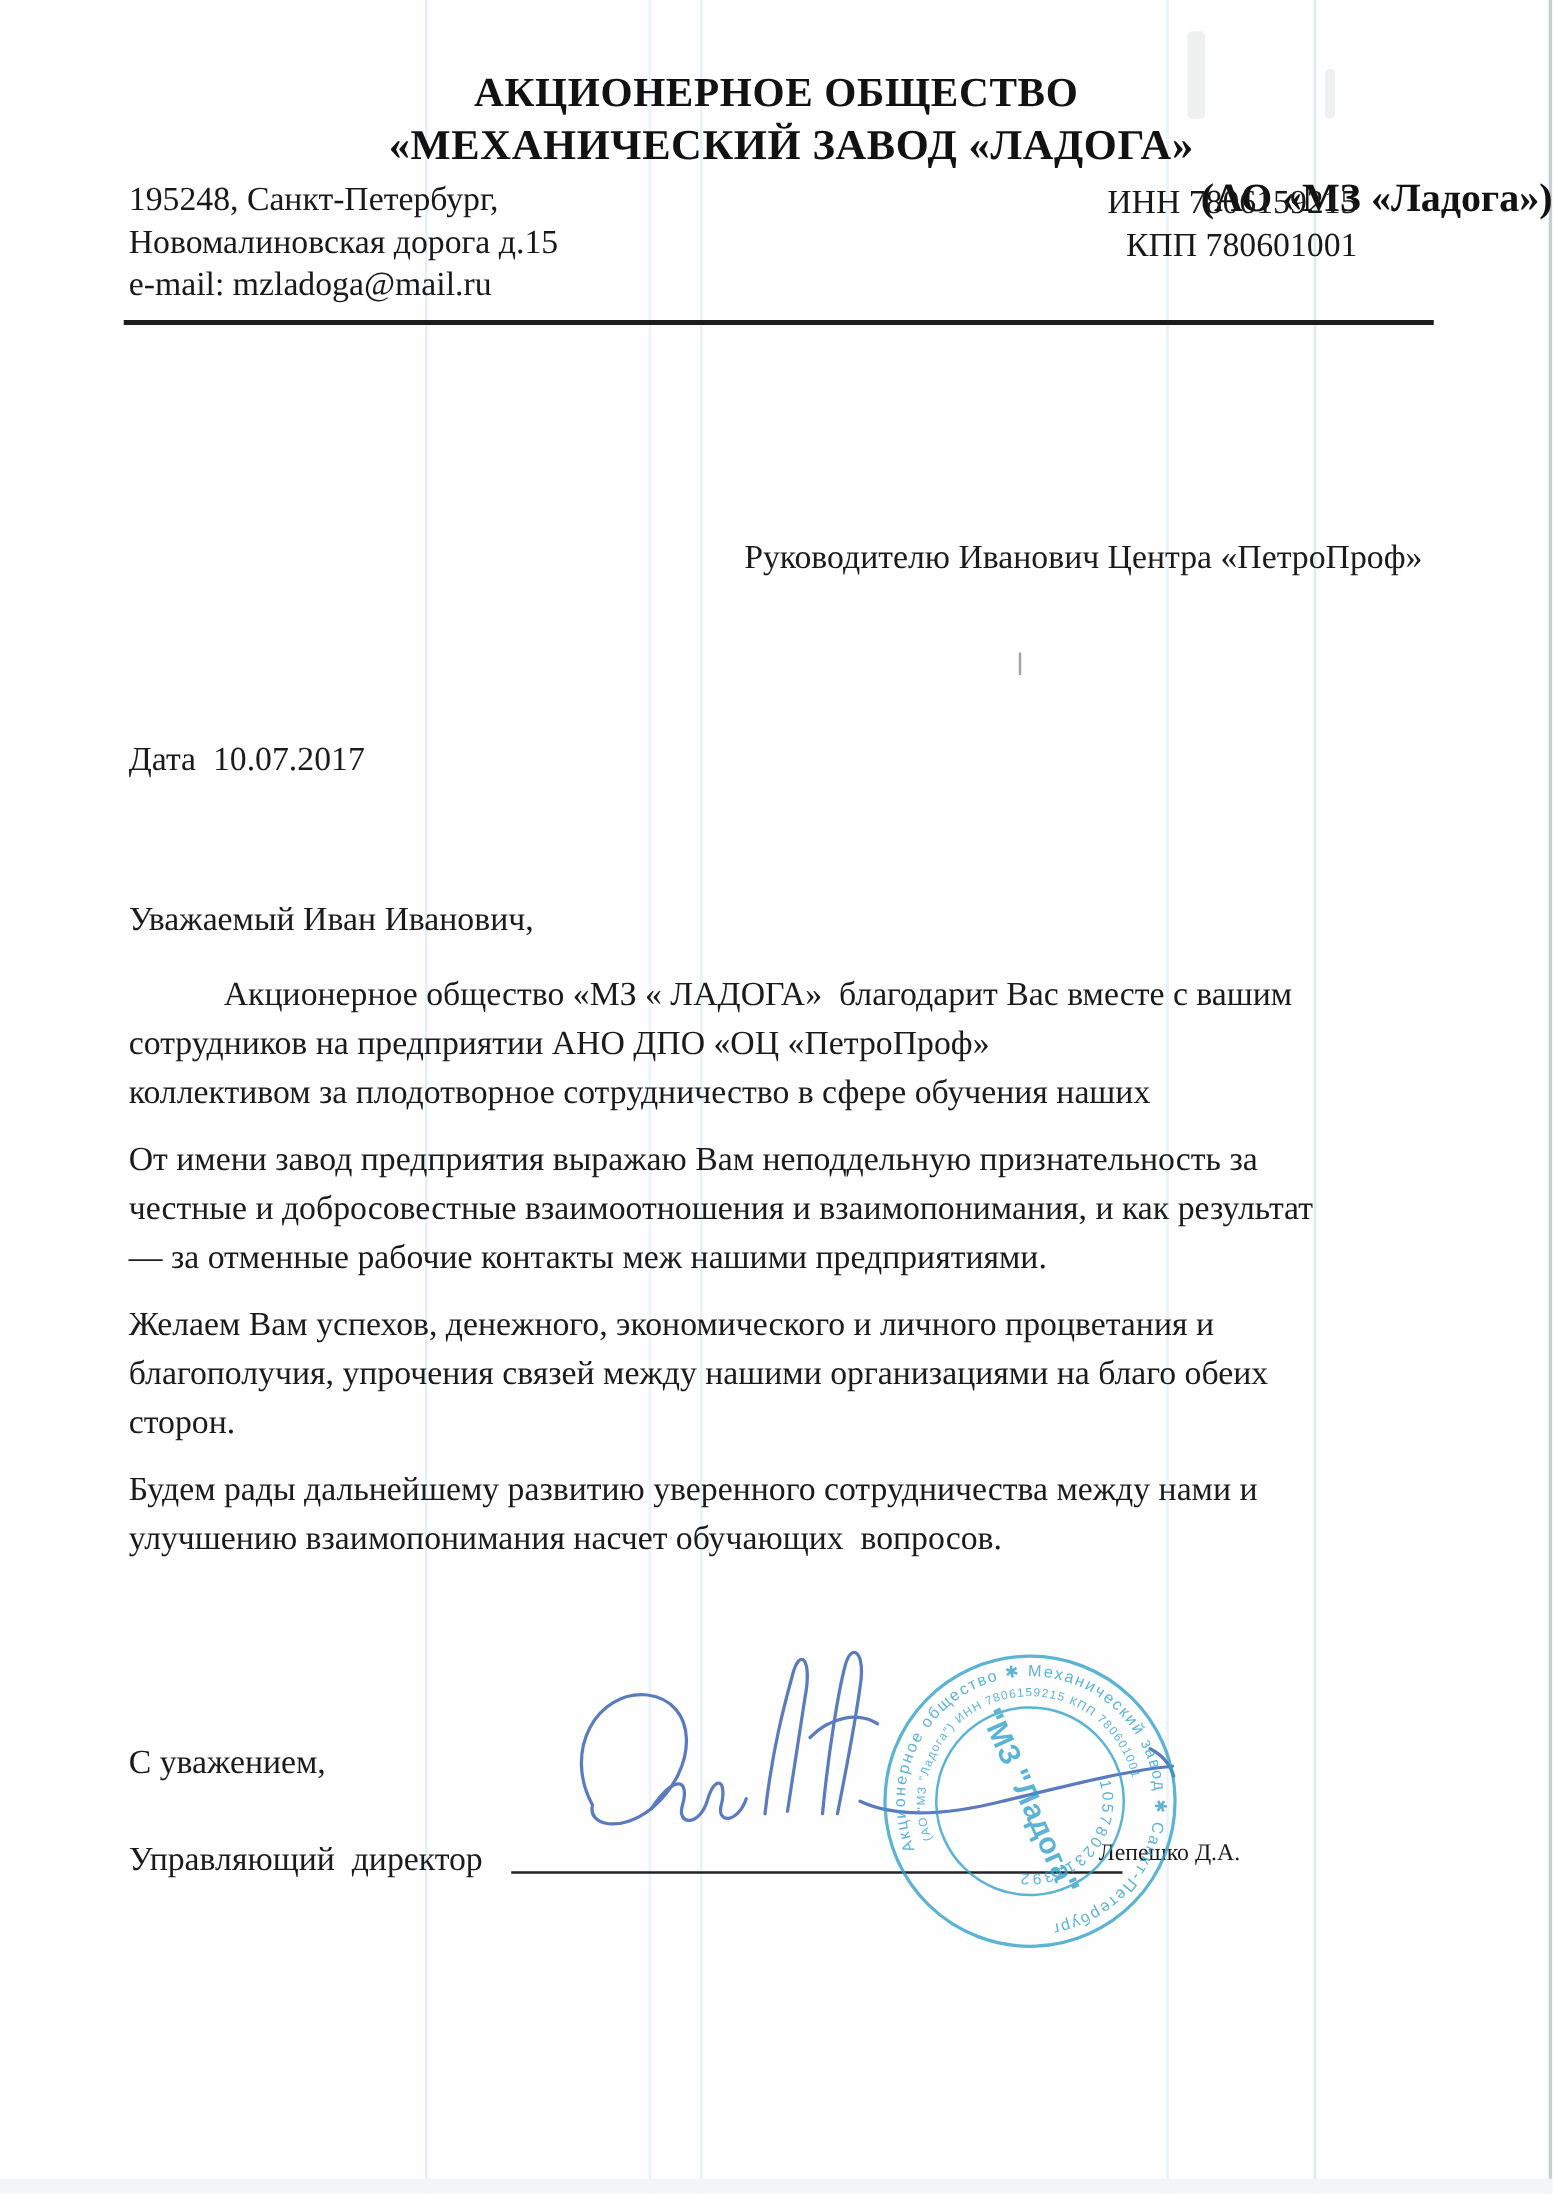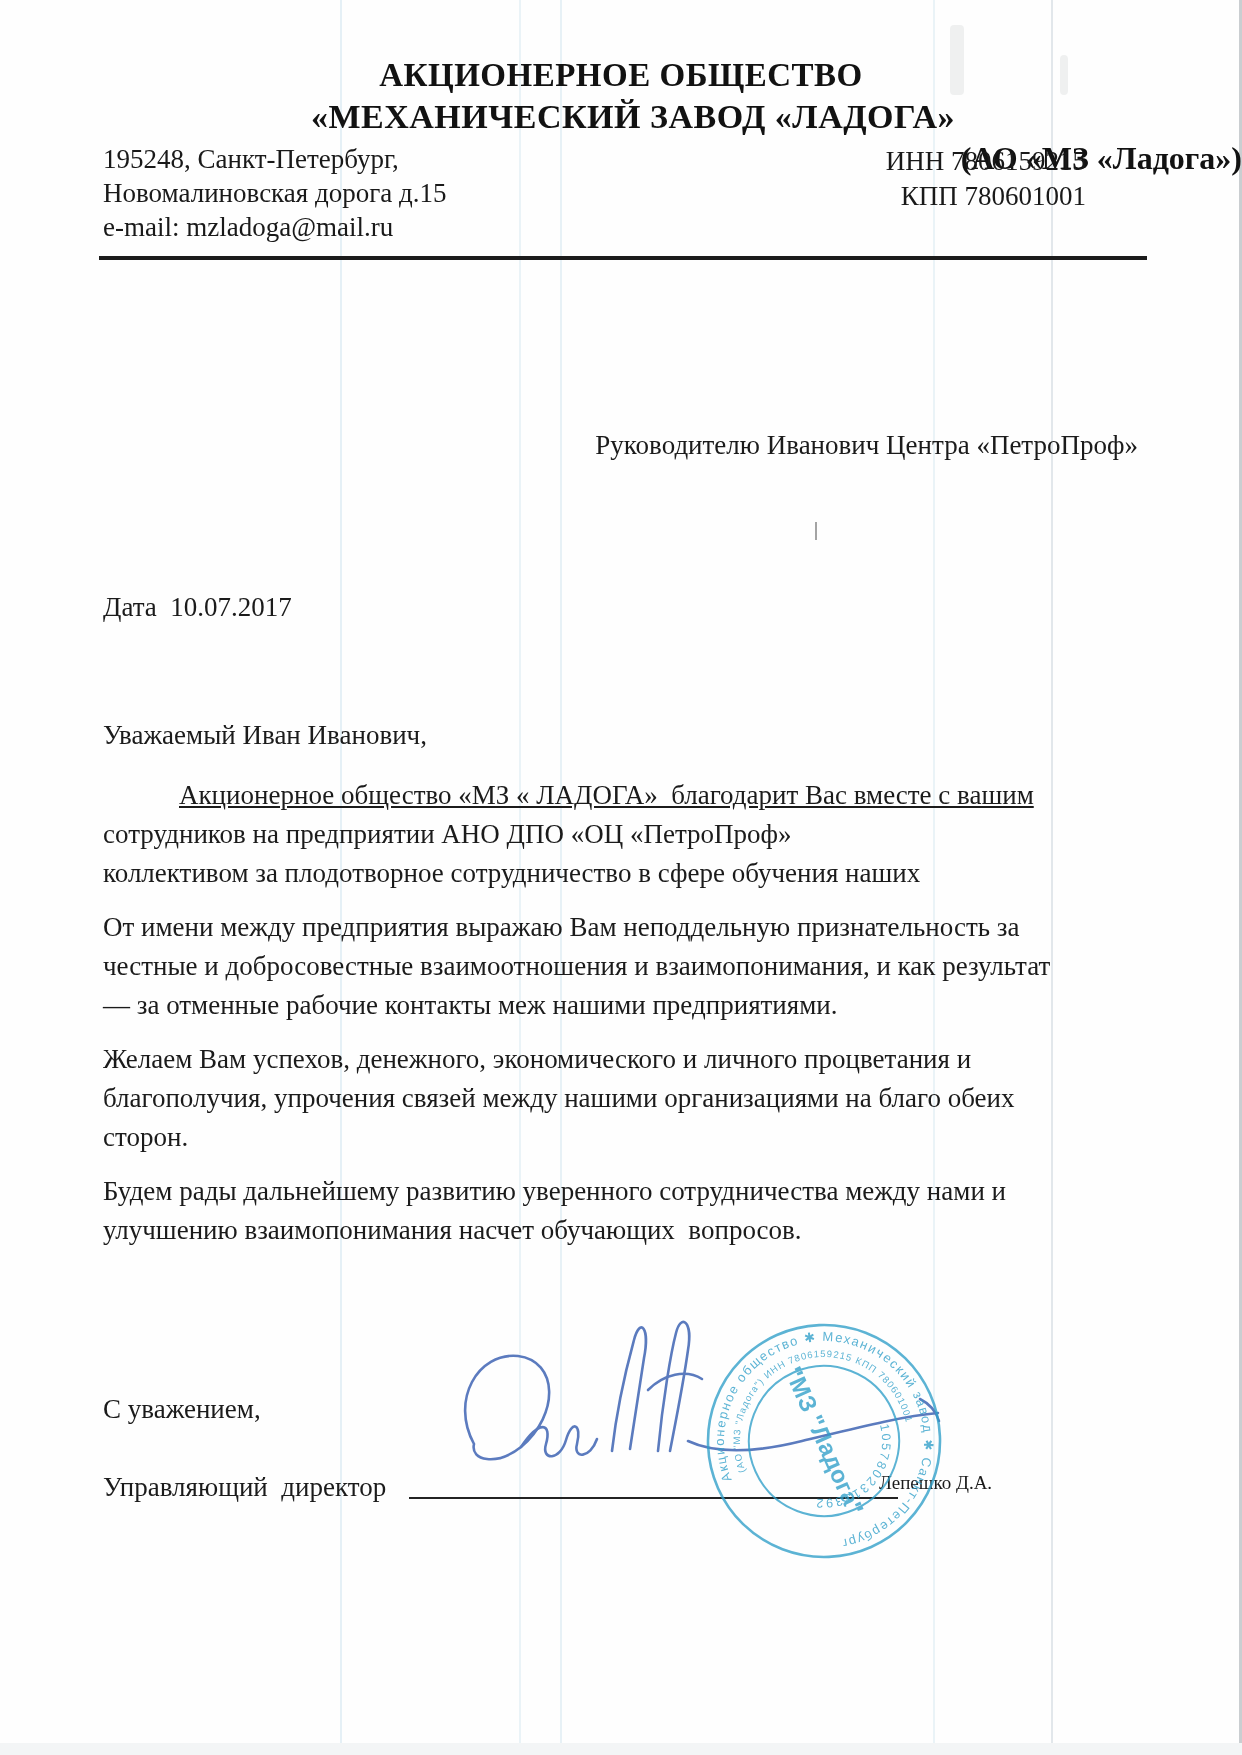--- a/index.html
+++ b/index.html
@@ -22,21 +22,21 @@
   .org-line3{font-size:32px;line-height:41px;text-align:right;}
   .addr-block{position:absolute;left:103px;top:142px;font-size:27px;line-height:34px;color:#191919;}
   .req-block{position:absolute;right:156px;top:144px;font-size:27px;line-height:35px;text-align:right;color:#191919;}
   .header-rule{position:absolute;left:99px;top:256px;width:1048px;height:4px;background:#1c1c1c;}
   
   .recipient{position:absolute;right:104px;top:430px;font-size:27px;text-align:right;color:#1b1b1b;}
   .date-line{position:absolute;left:103px;top:592px;font-size:27px;}
   .salutation{position:absolute;left:103px;top:720px;font-size:27px;}
   .para{position:absolute;left:103px;width:1045px;font-size:27px;}
   .para .line{line-height:39px;}
-  .para.indent-first .line:first-child{padding-left:76px;text-decoration:underline;}
+  .para.indent-first .line:first-child{padding-left:76px;}
   .p1{top:776px;}
   .p2{top:908px;}
   .p3{top:1040px;}
   .p4{top:1172px;}
   .closing{position:absolute;left:103px;top:1394px;font-size:27px;}
   .sig-title{position:absolute;left:103px;top:1472px;font-size:27px;}
   .sig-line{position:absolute;left:409px;top:1497px;width:489px;height:2px;background:#232323;}
   .signatory{position:absolute;left:863px;top:1472px;font-size:19px;margin-left:16px;}
   
   .ink-overlay{position:absolute;left:380px;top:1290px;width:620px;height:340px;}
@@ -93,21 +93,21 @@
   <div class="date-line t">Дата  10.07.2017</div>
   <div class="salutation t">Уважаемый Иван Иванович,</div>
 
   <div class="para p1 indent-first">
     <div class="line t">Акционерное общество «МЗ « ЛАДОГА»  благодарит Вас вместе с вашим</div>
     <div class="line t">сотрудников на предприятии АНО ДПО «ОЦ «ПетроПроф»</div>
     <div class="line t">коллективом за плодотворное сотрудничество в сфере обучения наших</div>
   </div>
 
   <div class="para p2">
-    <div class="line t">От имени между предприятия выражаю Вам неподдельную признательность за</div>
+    <div class="line t">От имени завод предприятия выражаю Вам неподдельную признательность за</div>
     <div class="line t">честные и добросовестные взаимоотношения и взаимопонимания, и как результат</div>
     <div class="line t">— за отменные рабочие контакты меж нашими предприятиями.</div>
   </div>
 
   <div class="para p3">
     <div class="line t">Желаем Вам успехов, денежного, экономического и личного процветания и</div>
     <div class="line t">благополучия, упрочения связей между нашими организациями на благо обеих</div>
     <div class="line t">сторон.</div>
   </div>
 

